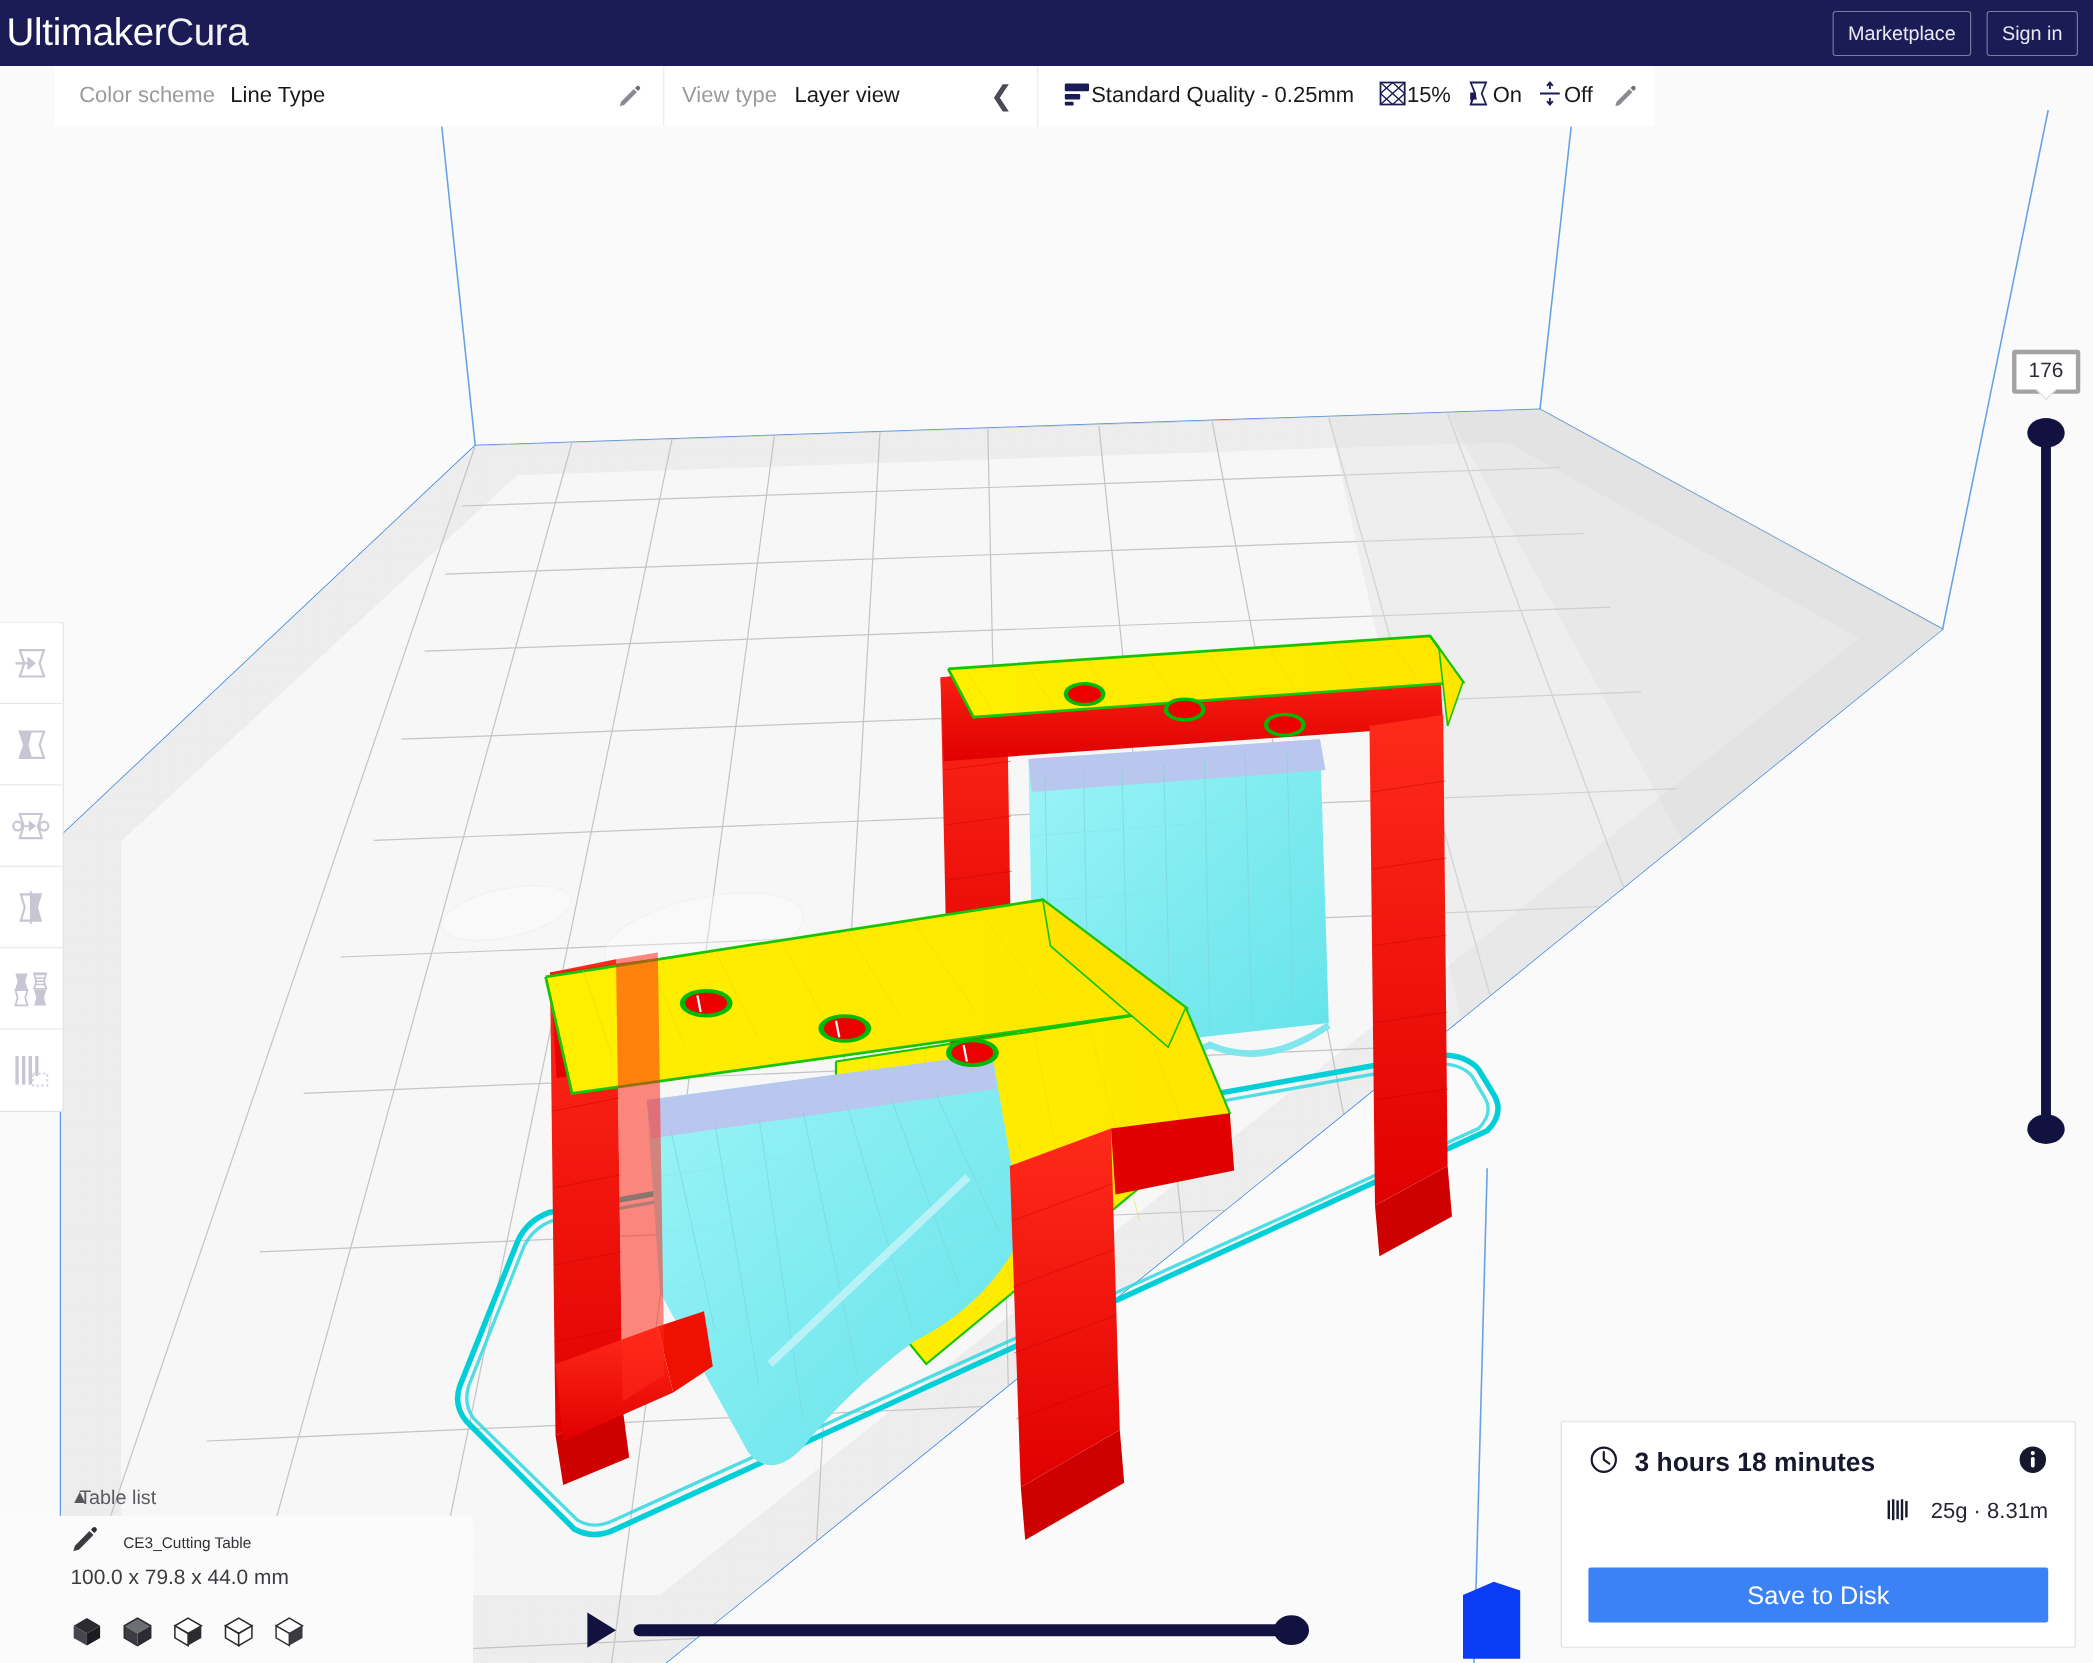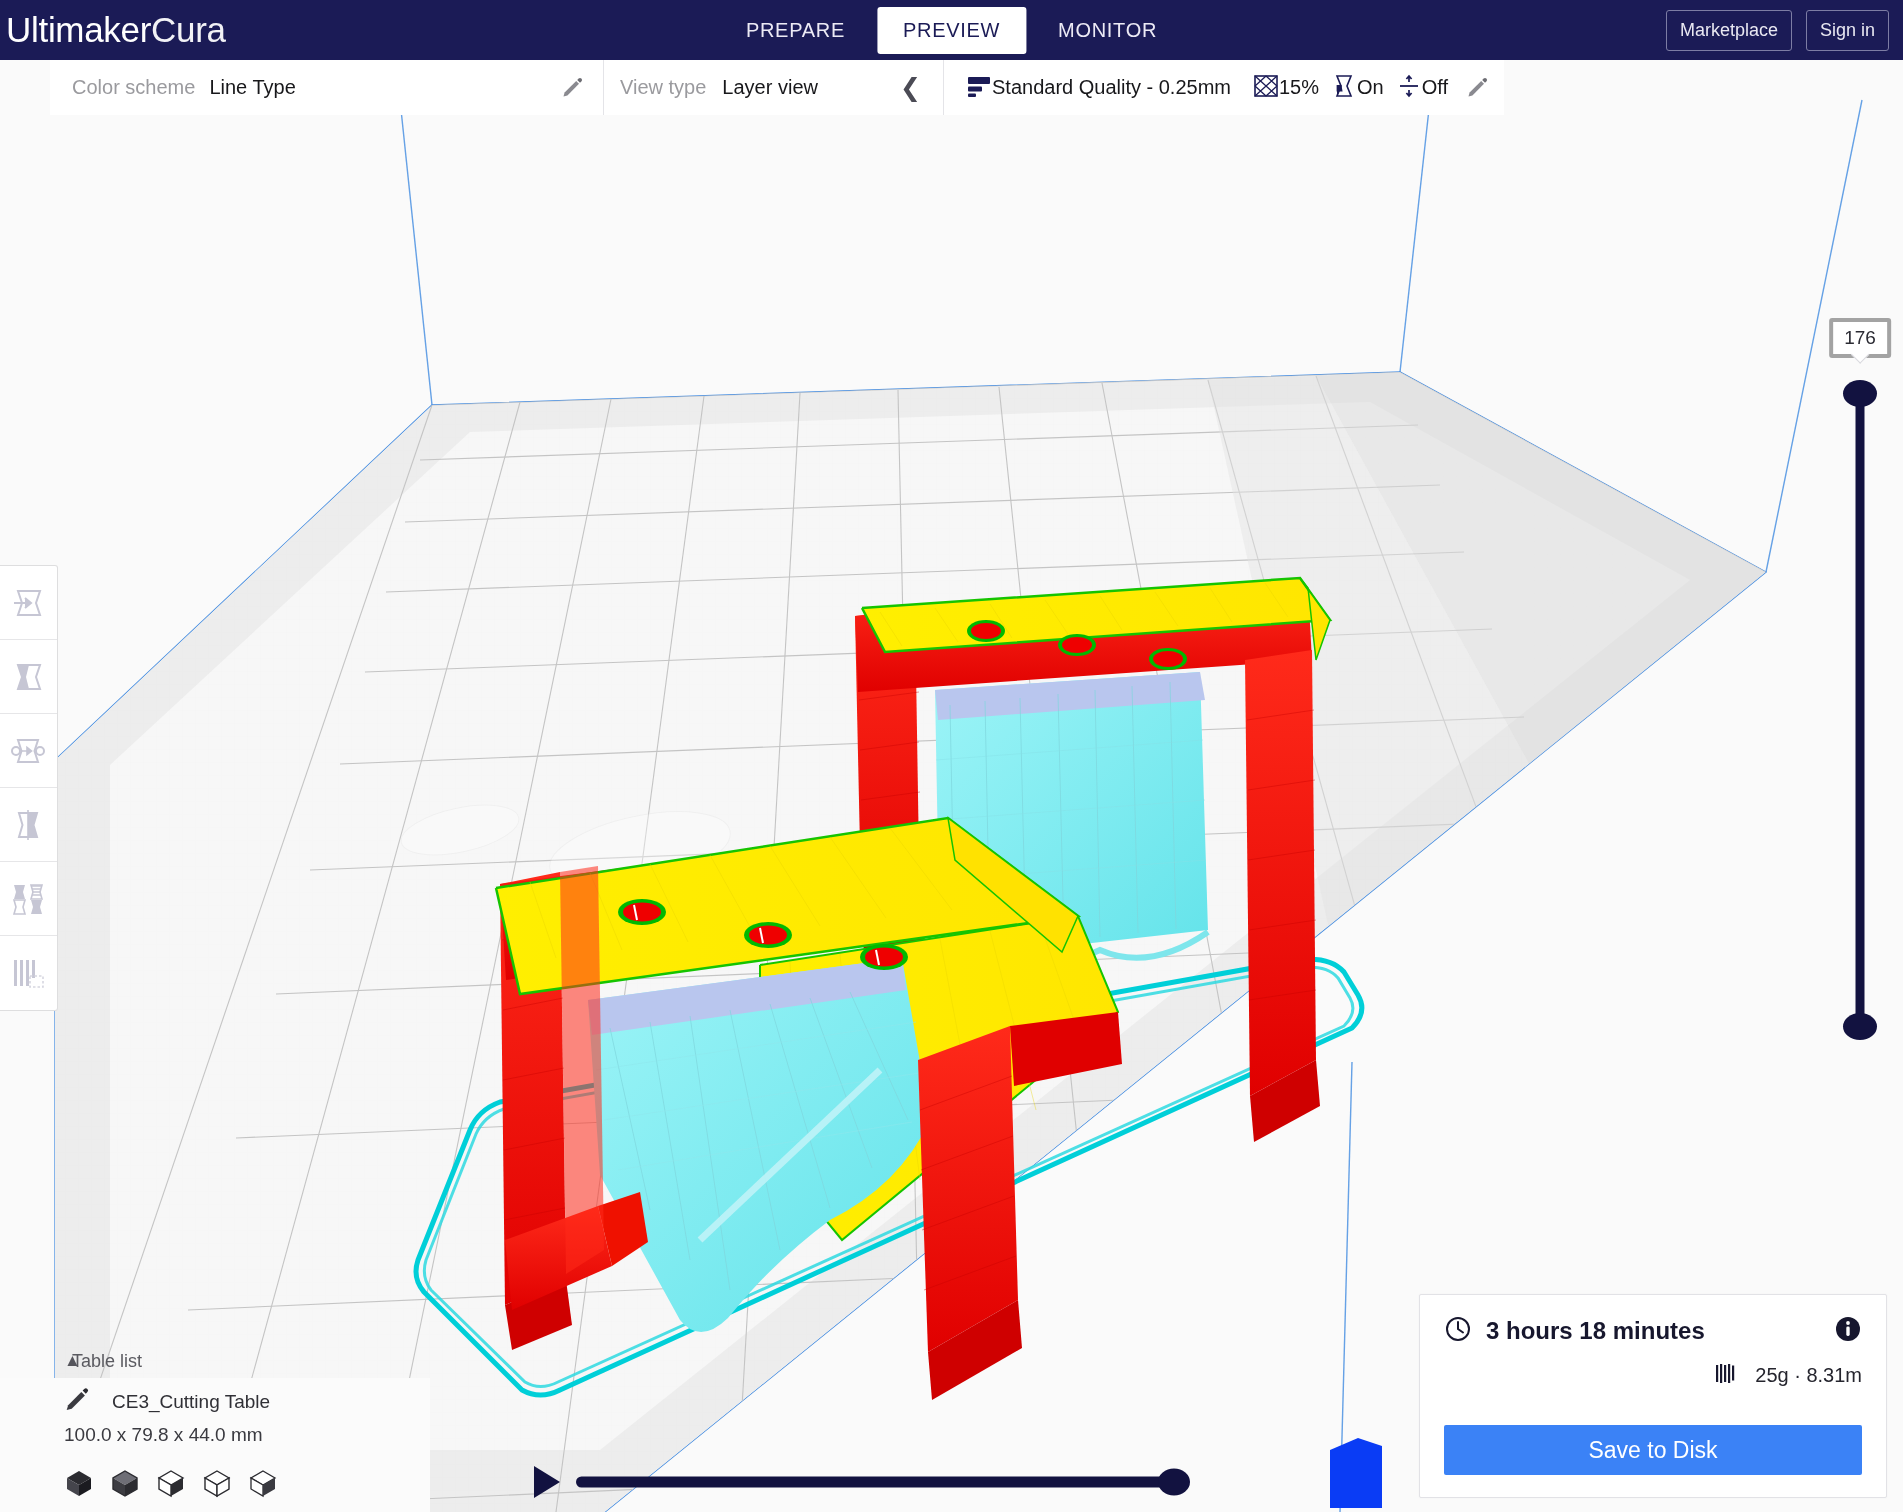--- a/index.html
+++ b/index.html
@@ -71,21 +71,21 @@
 
   
   .objpanel { position: absolute; left: 0; bottom: 0; width: 430px; z-index: 30; }
   .objhead {
     display: flex; align-items: center; gap: 14px; padding: 0 0 0 72px;
     height: 34px; font-size: 18px; color: #5a5a60;
   }
   .objhead .caret { position: absolute; left: 64px; font-size: 17px; color: #55555c; }
   .objbody { background: #fbfbfb; padding: 6px 0 14px 64px; }
   .objrow { display: flex; align-items: center; gap: 22px; height: 36px; }
-  .objname { font-size: 19px; color: #303036; }
+  .objname { font-size: 14px; color: #303036; }
   .objdims { font-size: 19px; color: #3a3a40; margin-top: 4px; }
   .cubes { display: flex; align-items: center; gap: 16px; margin-top: 22px; }
   .cubes svg { display: block; }
 
   
   .printcard {
     position: absolute; right: 16px; bottom: 14px; width: 468px;
     background: #ffffff; border: 1px solid #e2e2e6; border-radius: 2px;
     padding: 20px 24px 22px 24px; z-index: 32;
     box-shadow: 0 0 2px rgba(0,0,0,0.04);
@@ -418,25 +418,20 @@
         <polygon points="560,812 598,806 604,1190 566,1214" fill="#ff2a1a" opacity="0.55"></polygon>
       </g>
     </svg>
   </div>
 
   <div class="topbar">
     <div class="brand">
       <b>Ultimaker</b><span class="light">Cura</span>
     </div>
 
-    <div class="tabs">
-      <button class="tab">PREPARE</button>
-      <button class="tab active">PREVIEW</button>
-      <button class="tab">MONITOR</button>
-    </div>
 
     <div class="topright">
       <button class="ghostbtn">Marketplace</button>
       <button class="ghostbtn">Sign in</button>
     </div>
   </div>
 
   <div class="toolstrip">
 
     <div class="tsgroup" style="width:554px; padding:0 20px 0 22px; gap:14px;">

